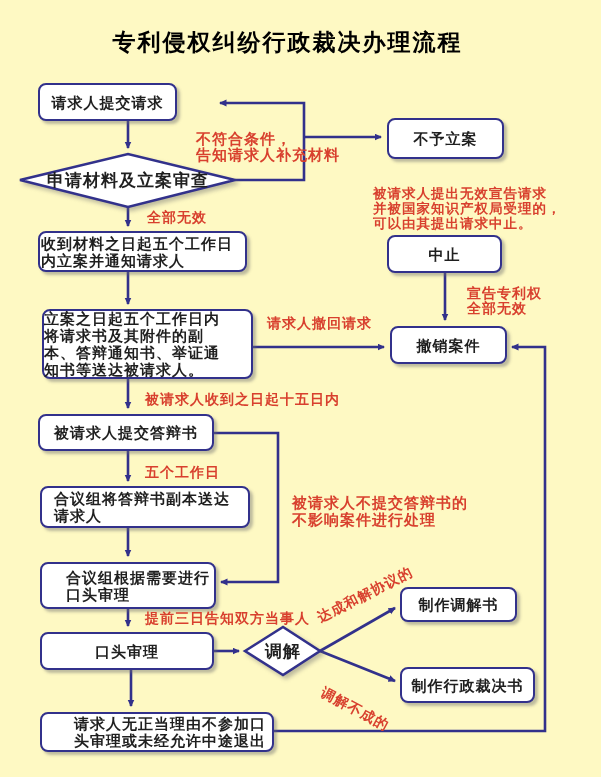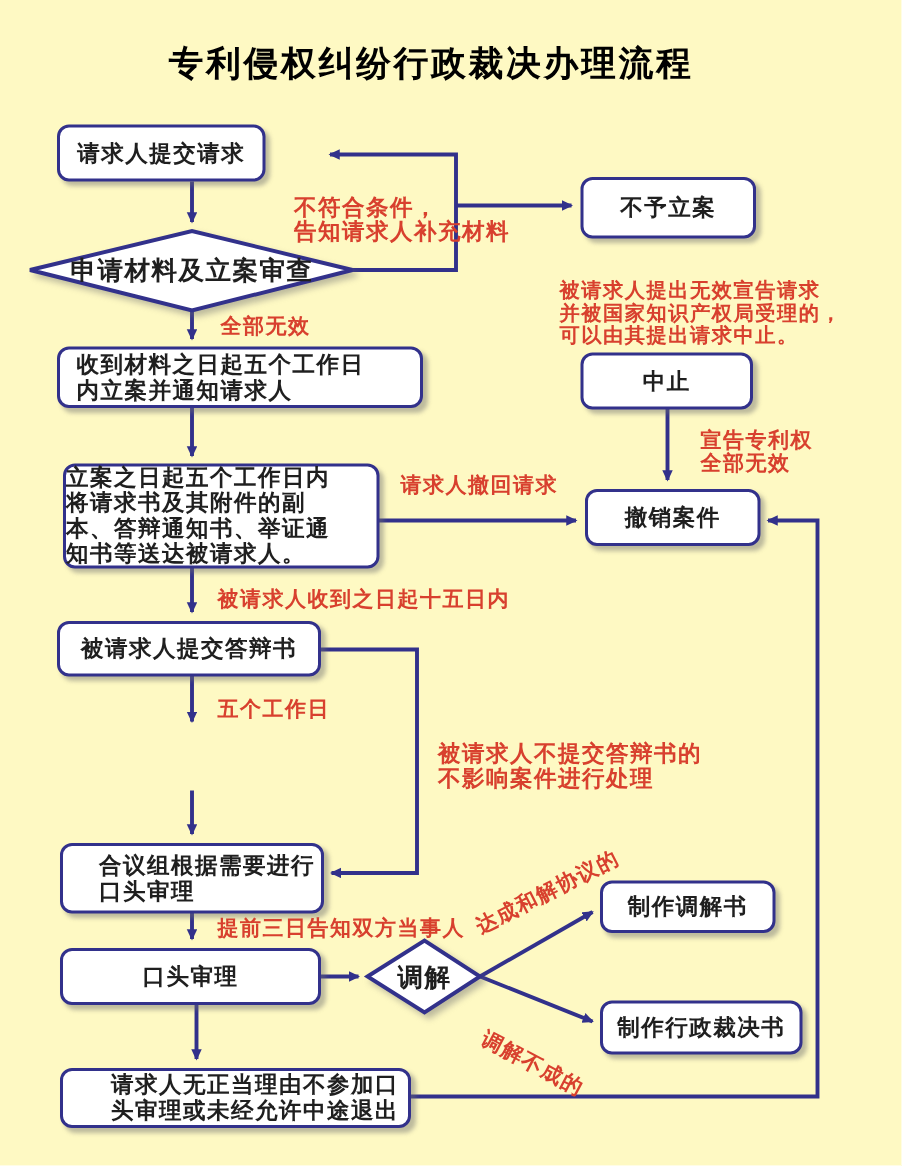--- a/index.html
+++ b/index.html
@@ -82,34 +82,36 @@
     <polygon class="shape" points="20,180 128,154 235,180 128,207" fill="#ffffff" stroke="#32318b" stroke-width="2.6"></polygon>
     <polygon class="shape" points="245,651 283,627 320,651 283,675" fill="#ffffff" stroke="#32318b" stroke-width="2.6"></polygon>
   </svg>
 
   <div class="node" style="left:38px;top:83px;width:139px;height:38px;">请求人提交请求</div>
 
   <div class="node" style="left:387px;top:118px;width:117px;height:41px;">不予立案</div>
 
   <div class="dtext" style="left:33px;top:165px;width:190px;height:30px;">申请材料及立案审查</div>
 
-  <div class="node left" style="left:38px;top:231px;width:244px;height:41px;padding-left:11px;">收到材料之日起五个工作日
+  <div class="node left" style="left:38px;top:231px;width:209px;height:41px;padding-left:1px;">收到材料之日起五个工作日
 内立案并通知请求人</div>
 
   <div class="node" style="left:387px;top:235px;width:115px;height:38px;">中止</div>
 
   <div class="node left" style="left:42px;top:309px;width:211px;height:70px;">立案之日起五个工作日内
 将请求书及其附件的副
 本、答辩通知书、举证通
 知书等送达被请求人。</div>
 
   <div class="node" style="left:38px;top:414px;width:176px;height:37px;">被请求人提交答辩书</div>
 
   <div class="node" style="left:390px;top:326px;width:117px;height:38px;">撤销案件</div>
 
+  <div class="node left" style="left:40px;top:486px;width:210px;height:42px;padding-left:12px;">合议组将答辩书副本送达
+请求人</div>
 
   <div class="node left" style="left:40px;top:562px;width:176px;height:47px;padding-left:24px;">合议组根据需要进行
 口头审理</div>
 
   <div class="node" style="left:40px;top:632px;width:174px;height:38px;">口头审理</div>
 
   <div class="dtext" style="left:253px;top:643px;width:60px;height:17px;">调解</div>
 
   <div class="node" style="left:400px;top:587px;width:117px;height:35px;">制作调解书</div>
 

